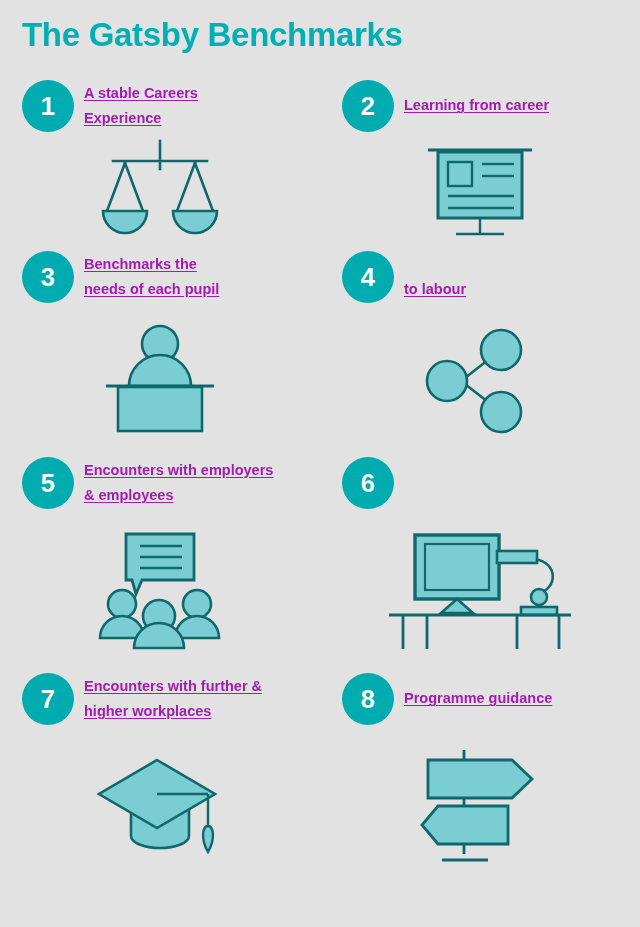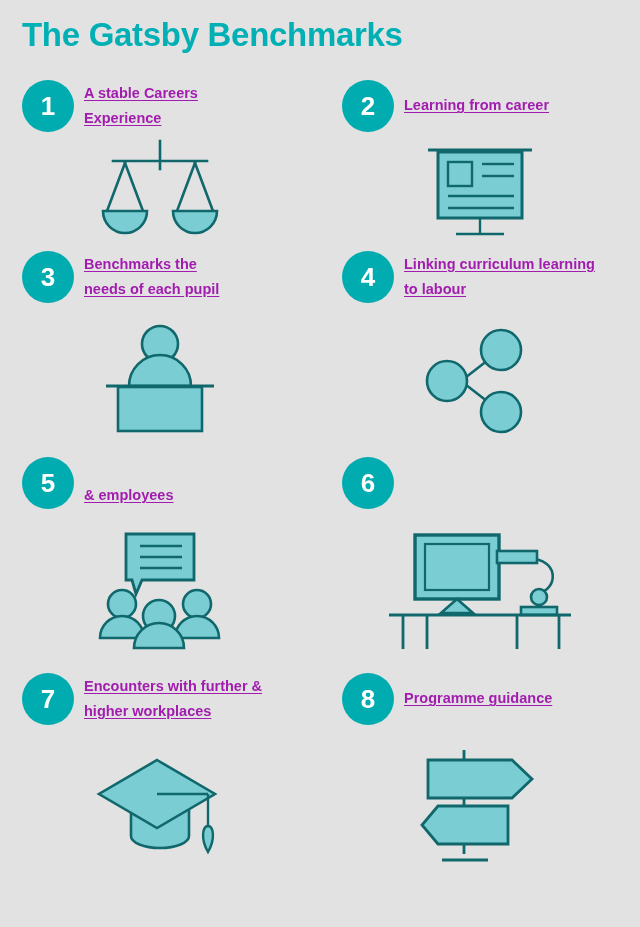--- a/index.html
+++ b/index.html
@@ -165,21 +165,21 @@
             <rect x="18" y="63" width="84" height="44" fill="#79CDD3" stroke="#10686C" stroke-width="2.6"></rect>
           </svg>
         </span>
       </div>
     </div>
 
     <div class="cell">
       <div class="head">
         <div class="badge">4</div>
         <div class="label">
-          <span>Linking curriculum learning </span><br>
+          <br>
           <span>to labour</span>
         </div>
       </div>
       <div class="icon-wrap">
         <span>
           <svg width="110" height="105" viewBox="0 0 110 105">
             <g stroke="#10686C" stroke-width="2.6">
               <line x1="36" y1="53" x2="76" y2="22"></line>
               <line x1="36" y1="53" x2="76" y2="84"></line>
             </g>
@@ -192,21 +192,21 @@
     </div>
 
   </div>
 
   <div class="row r3">
 
     <div class="cell">
       <div class="head">
         <div class="badge">5</div>
         <div class="label">
-          <br>
+          <span>Encounters with employers </span><br>
           <span>&amp; employees</span>
         </div>
       </div>
       <div class="icon-wrap">
         <span>
           <svg width="124" height="118" viewBox="0 0 124 118">
             <path d="M28 2 L96 2 L96 48 L44 48 L38 62 L34 48 L28 48 Z" fill="#79CDD3" stroke="#10686C" stroke-width="2.8"></path>
             <g stroke="#10686C" stroke-width="2.4">
               <line x1="42" y1="14" x2="84" y2="14"></line>
               <line x1="42" y1="25" x2="84" y2="25"></line>

